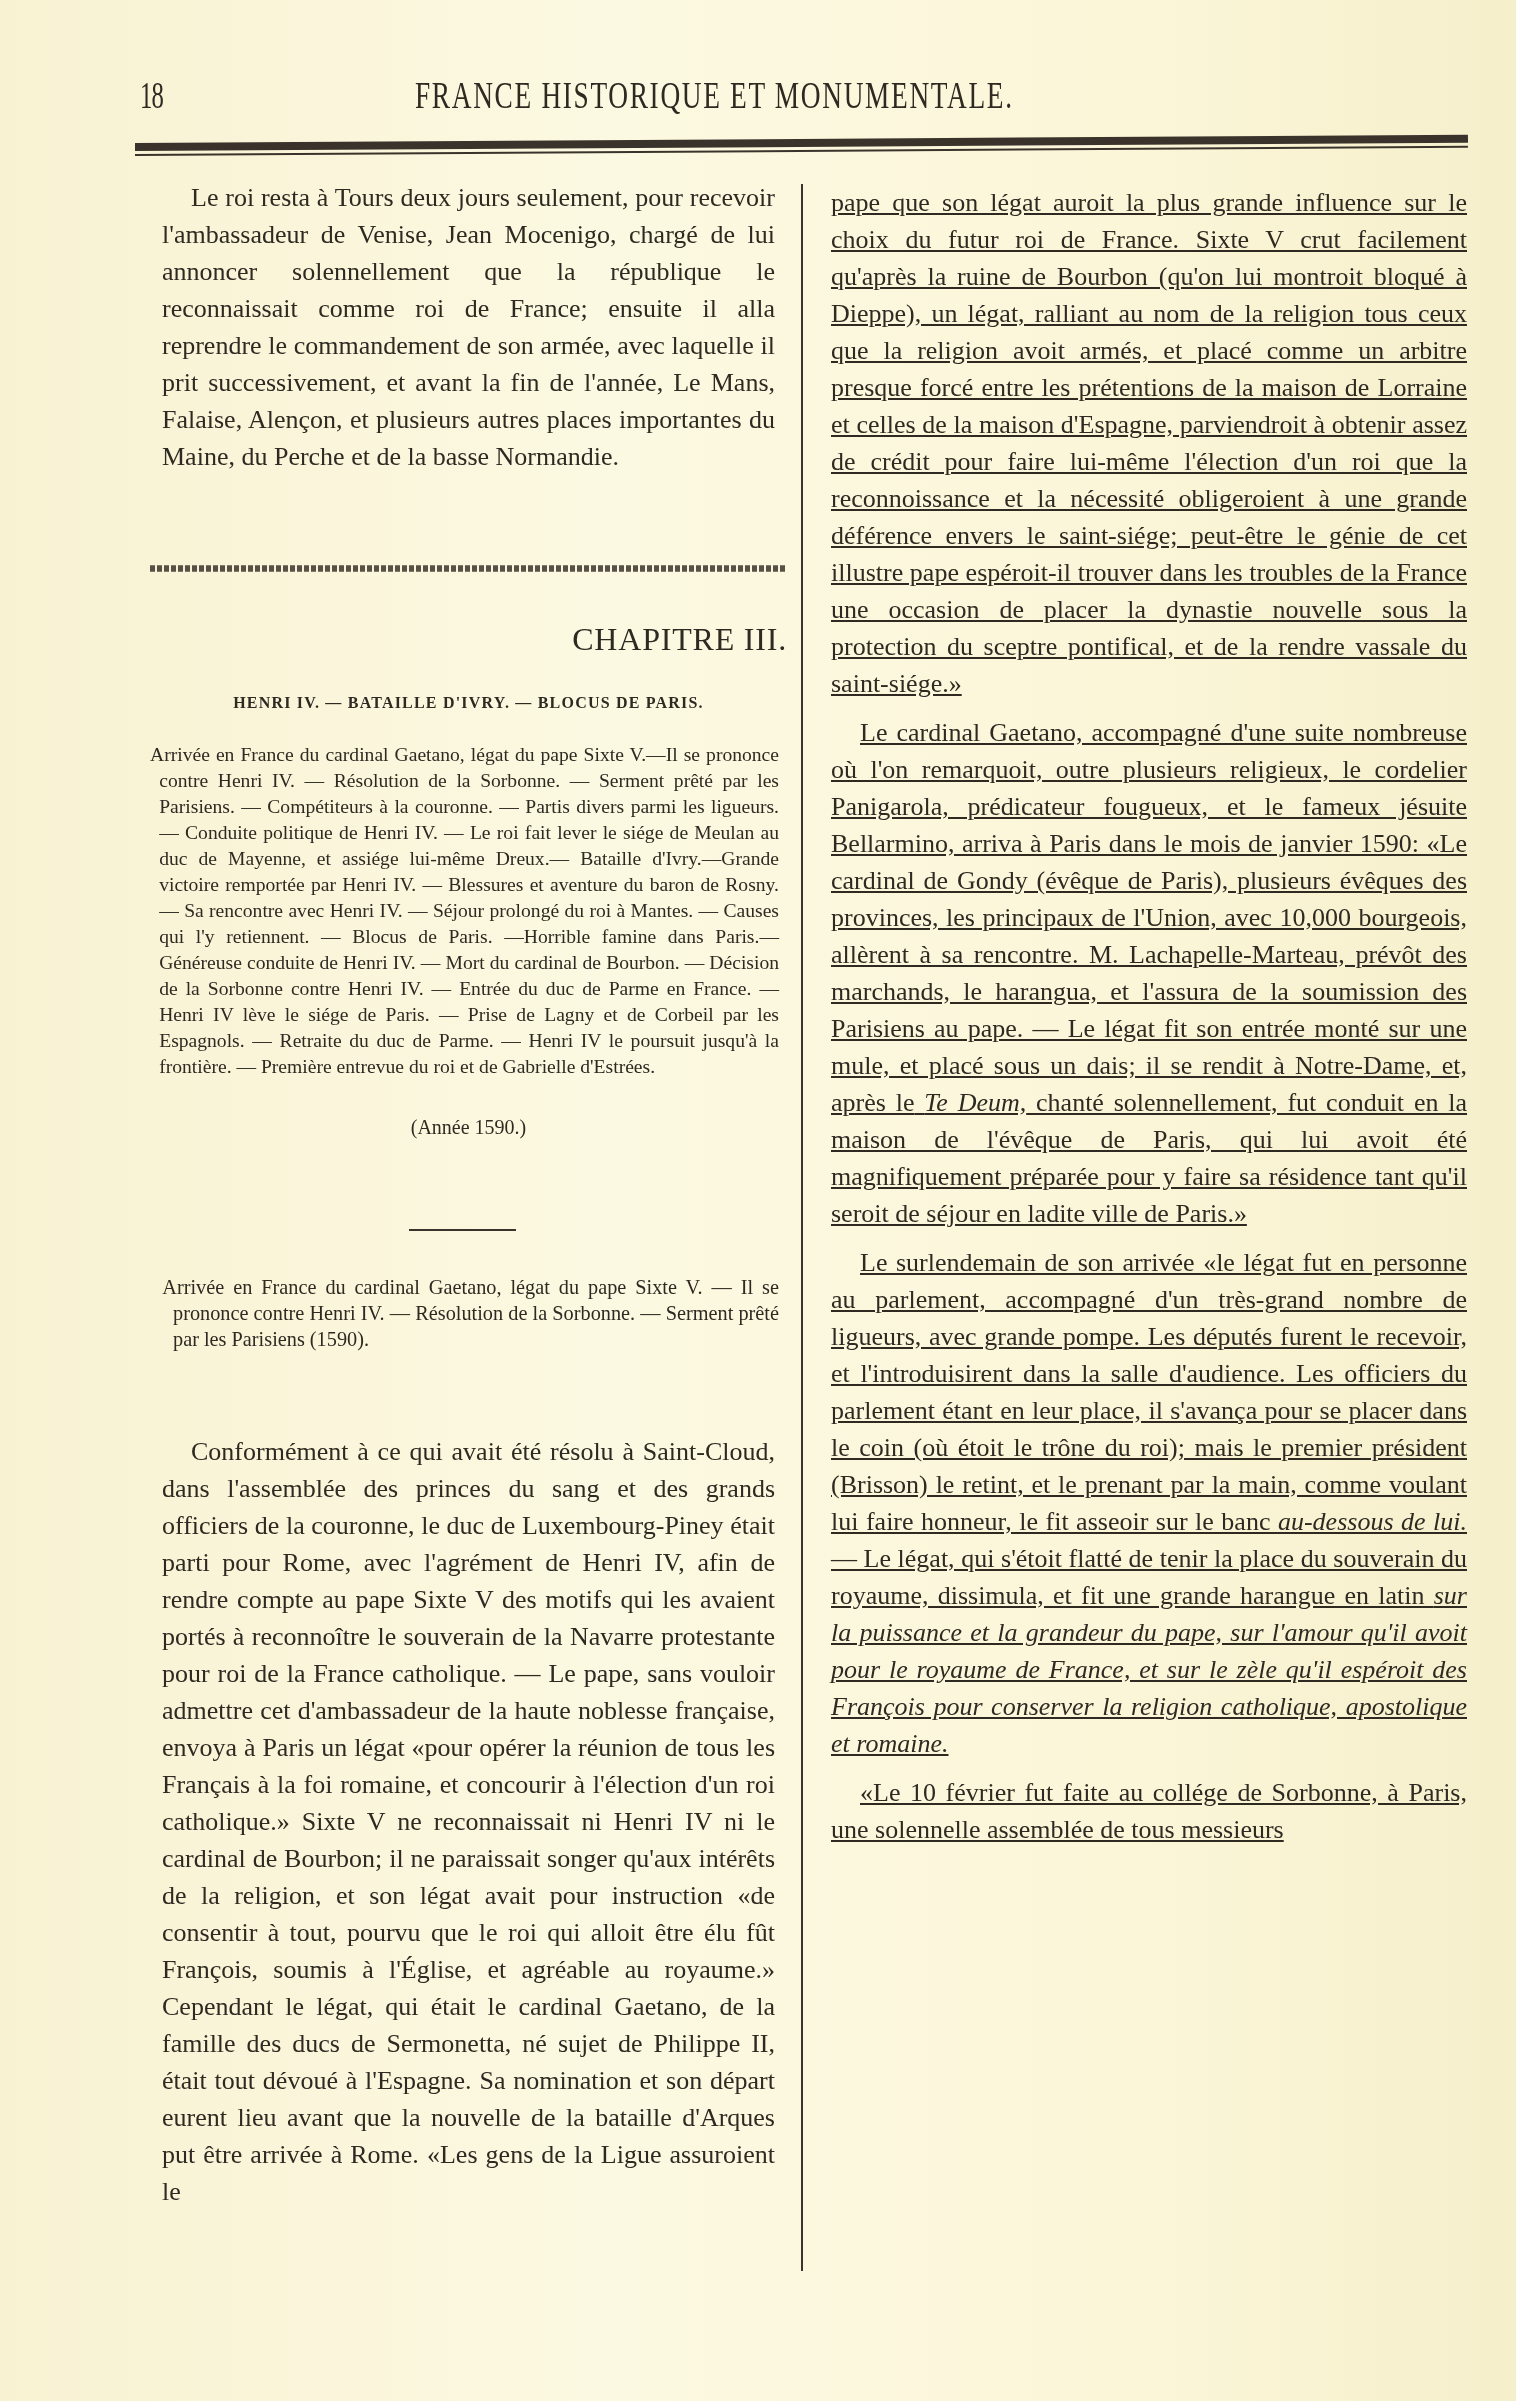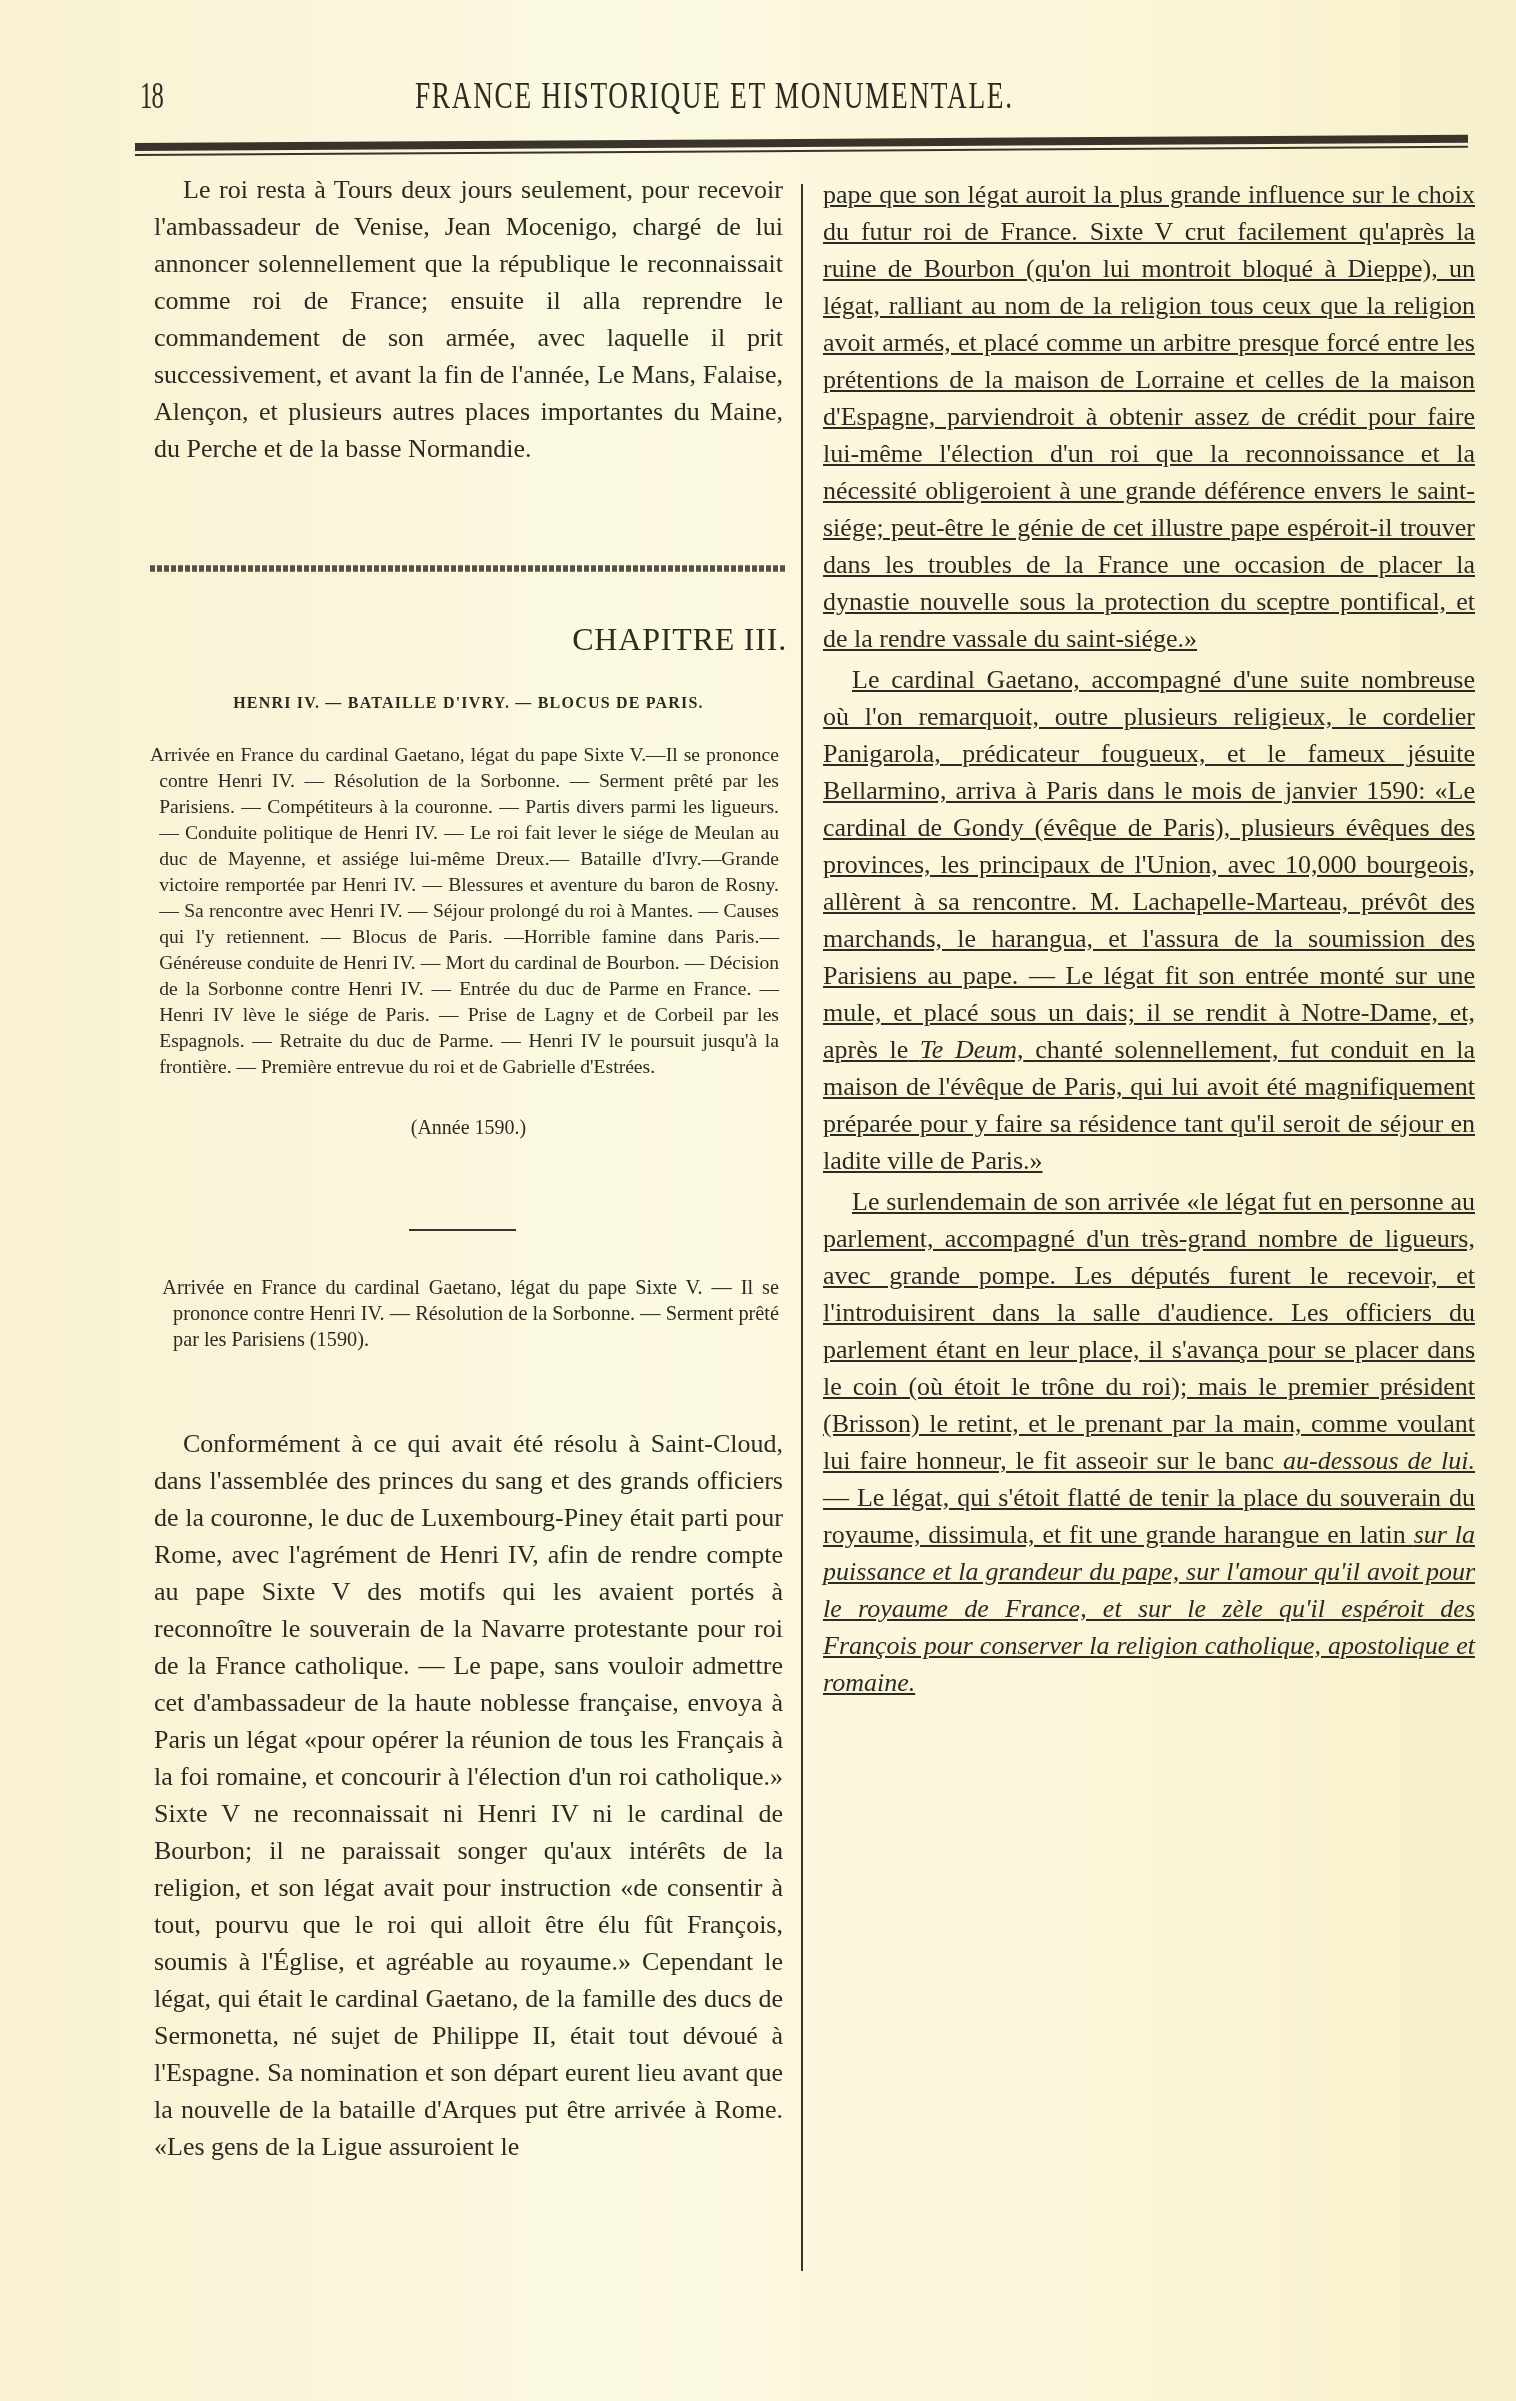--- a/index.html
+++ b/index.html
@@ -33,21 +33,21 @@
   .col { position: absolute; }
   .col-left { left: 150px; top: 167px; width: 637px; }
   .col-divider {
     position: absolute; left: 801px; top: 184px; width: 2.3px; height: 2087px;
     background: #3a332b;
   }
   .body-text {
     font-size: 26px; line-height: 37px; text-align: justify;
     transform-origin: left top;
   }
-  .body-text p { margin: 4px; }
+  .body-text p { margin: 12px; }
   .indent { text-indent: 29px; }
   .ornament {
     position: absolute; left: 150px; top: 561px; width: 635px; height: 10.7px;
     background: repeating-linear-gradient(90deg, #3a332b 0 4.6px, transparent 4.6px 7px);
     clip-path: polygon(0 40%, 100% 40%, 100% 100%, 0 100%);
     opacity: .85;
   }
   .chapter-title {
     position: absolute; left: 150px; top: 621px; width: 637px; text-align: right;
     font-size: 32px; letter-spacing: 0.8px;
@@ -111,14 +111,15 @@
 </div>
 
 <div class="para-left-2 body-text">
   <p class="indent">Conformément à ce qui avait été résolu à Saint-Cloud, dans l'assemblée des princes du sang et des grands officiers de la couronne, le duc de Luxembourg-Piney était parti pour Rome, avec l'agrément de Henri IV, afin de rendre compte au pape Sixte V des motifs qui les avaient portés à reconnoître le souverain de la Navarre protestante pour roi de la France catholique. — Le pape, sans vouloir admettre cet d'ambassadeur de la haute noblesse française, envoya à Paris un légat «pour opérer la réunion de tous les Français à la foi romaine, et concourir à l'élection d'un roi catholique.» Sixte V ne reconnaissait ni Henri IV ni le cardinal de Bourbon; il ne paraissait songer qu'aux intérêts de la religion, et son légat avait pour instruction «de consentir à tout, pourvu que le roi qui alloit être élu fût François, soumis à l'Église, et agréable au royaume.» Cependant le légat, qui était le cardinal Gaetano, de la famille des ducs de Sermonetta, né sujet de Philippe II, était tout dévoué à l'Espagne. Sa nomination et son départ eurent lieu avant que la nouvelle de la bataille d'Arques put être arrivée à Rome. «Les gens de la Ligue assuroient le</p>
 </div>
 
 <div class="para-right body-text">
   <p>pape que son légat auroit la plus grande influence sur le choix du futur roi de France. Sixte V crut facilement qu'après la ruine de Bourbon (qu'on lui montroit bloqué à Dieppe), un légat, ralliant au nom de la religion tous ceux que la religion avoit armés, et placé comme un arbitre presque forcé entre les prétentions de la maison de Lorraine et celles de la maison d'Espagne, parviendroit à obtenir assez de crédit pour faire lui-même l'élection d'un roi que la reconnoissance et la nécessité obligeroient à une grande déférence envers le saint-siége; peut-être le génie de cet illustre pape espéroit-il trouver dans les troubles de la France une occasion de placer la dynastie nouvelle sous la protection du sceptre pontifical, et de la rendre vassale du saint-siége.»</p>
   <p class="indent"><span>Le cardinal Gaetano, accompagné d'une suite nombreuse où l'on remarquoit, outre plusieurs religieux, le cordelier Panigarola, prédicateur fougueux, et le fameux jésuite Bellarmino, arriva à Paris dans le mois de janvier 1590: «Le cardinal de Gondy (évêque de Paris), plusieurs évêques des provinces, les principaux de l'Union, avec 10,000 bourgeois, allèrent à sa rencontre. M. Lachapelle-Marteau, prévôt des marchands, le harangua, et l'assura de la soumission des Parisiens au pape. — Le légat fit son entrée monté sur une mule, et placé sous un dais; il se rendit à Notre-Dame, et, après le</span> <em>Te Deum,</em><span> chanté solennellement, fut conduit en la maison de l'évêque de Paris, qui lui avoit été magnifiquement préparée pour y faire sa résidence tant qu'il seroit de séjour en ladite ville de Paris.»</span></p>
   <p class="indent"><span>Le surlendemain de son arrivée «le légat fut en personne au parlement, accompagné d'un très-grand nombre de ligueurs, avec grande pompe. Les députés furent le recevoir, et l'introduisirent dans la salle d'audience. Les officiers du parlement étant en leur place, il s'avança pour se placer dans le coin (où étoit le trône du roi); mais le premier président (Brisson) le retint, et le prenant par la main, comme voulant lui faire honneur, le fit asseoir sur le banc </span><em>au-dessous de lui.</em><span> — Le légat, qui s'étoit flatté de tenir la place du souverain du royaume, dissimula, et fit une grande harangue en latin </span><em>sur la puissance et la grandeur du pape, sur l'amour qu'il avoit pour le royaume de France, et sur le zèle qu'il espéroit des François pour conserver la religion catholique, apostolique et romaine.</em></p>
+  <p class="indent">«Le 10 février fut faite au collége de Sorbonne, à Paris, une solennelle assemblée de tous messieurs</p>
 </div>
 
 
 </body></html>

